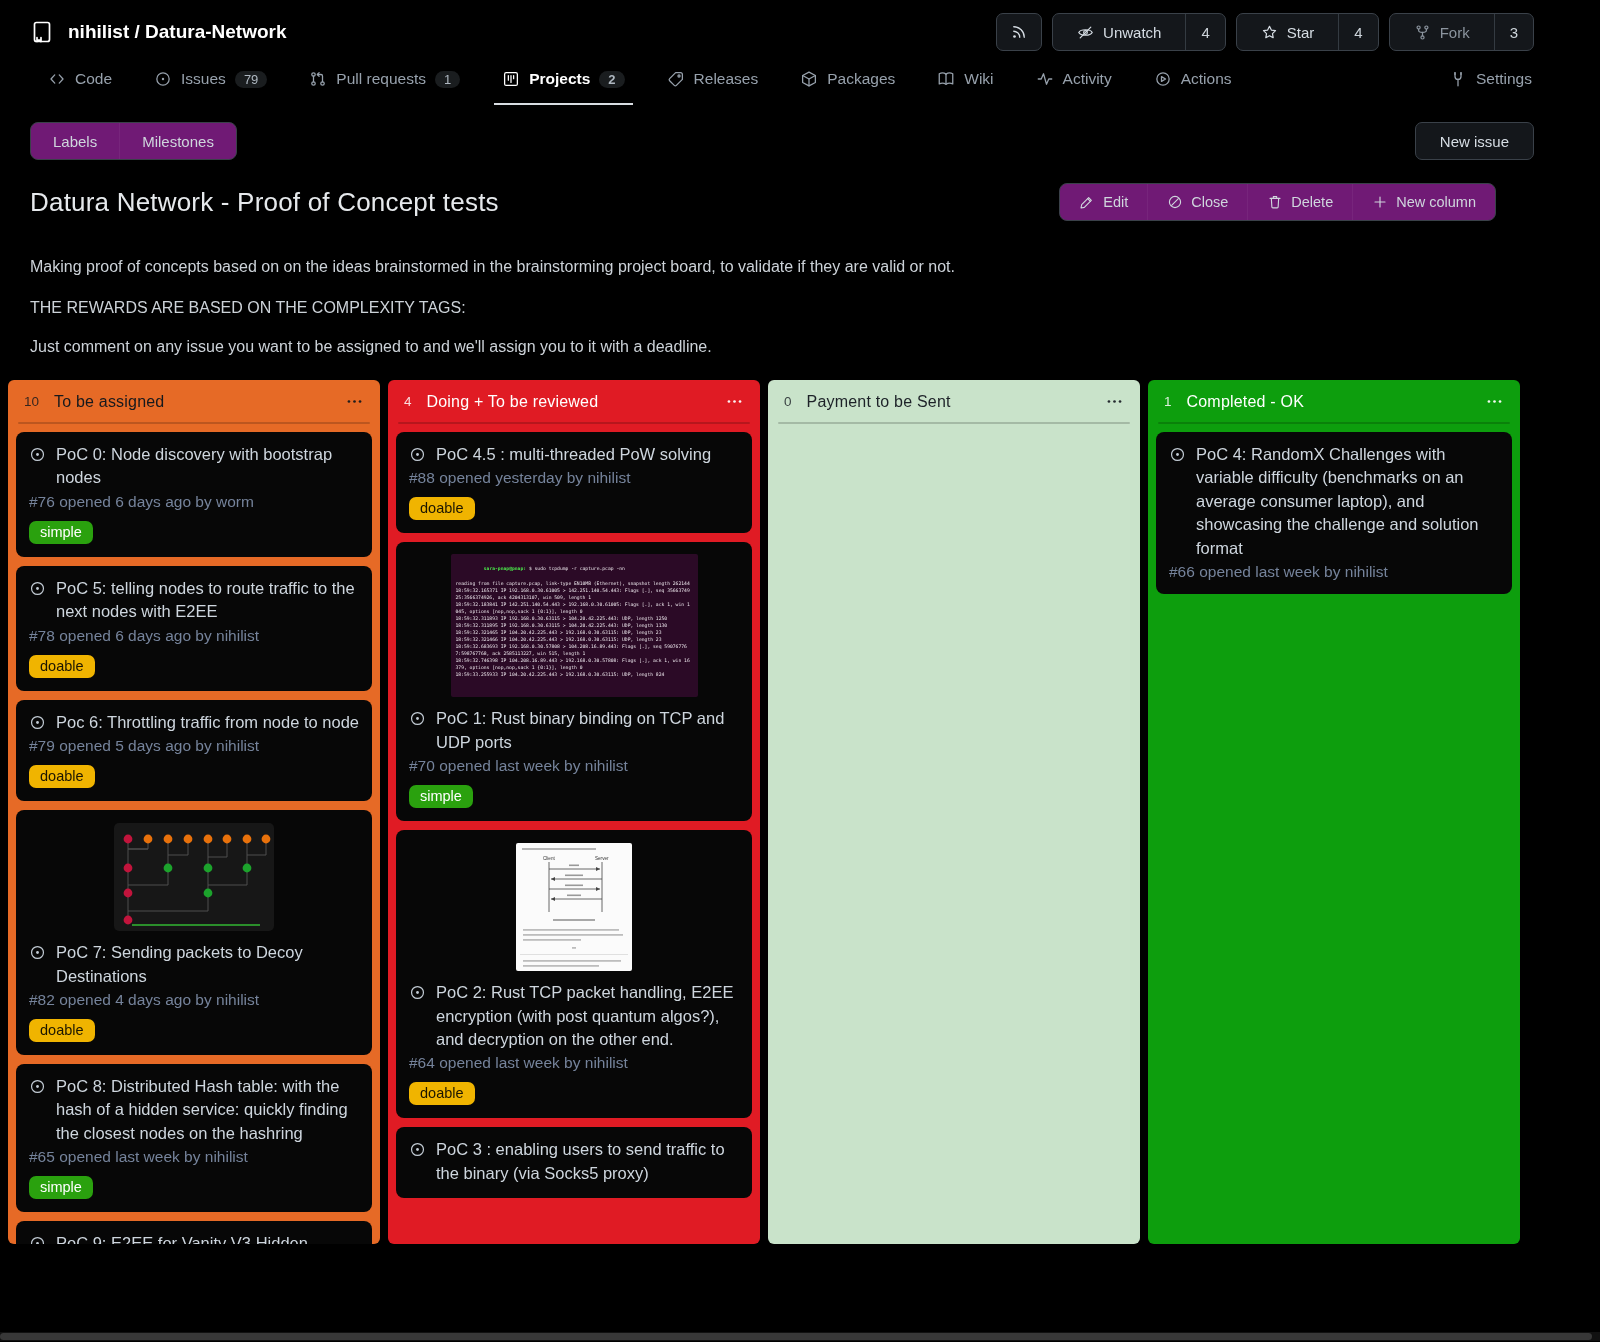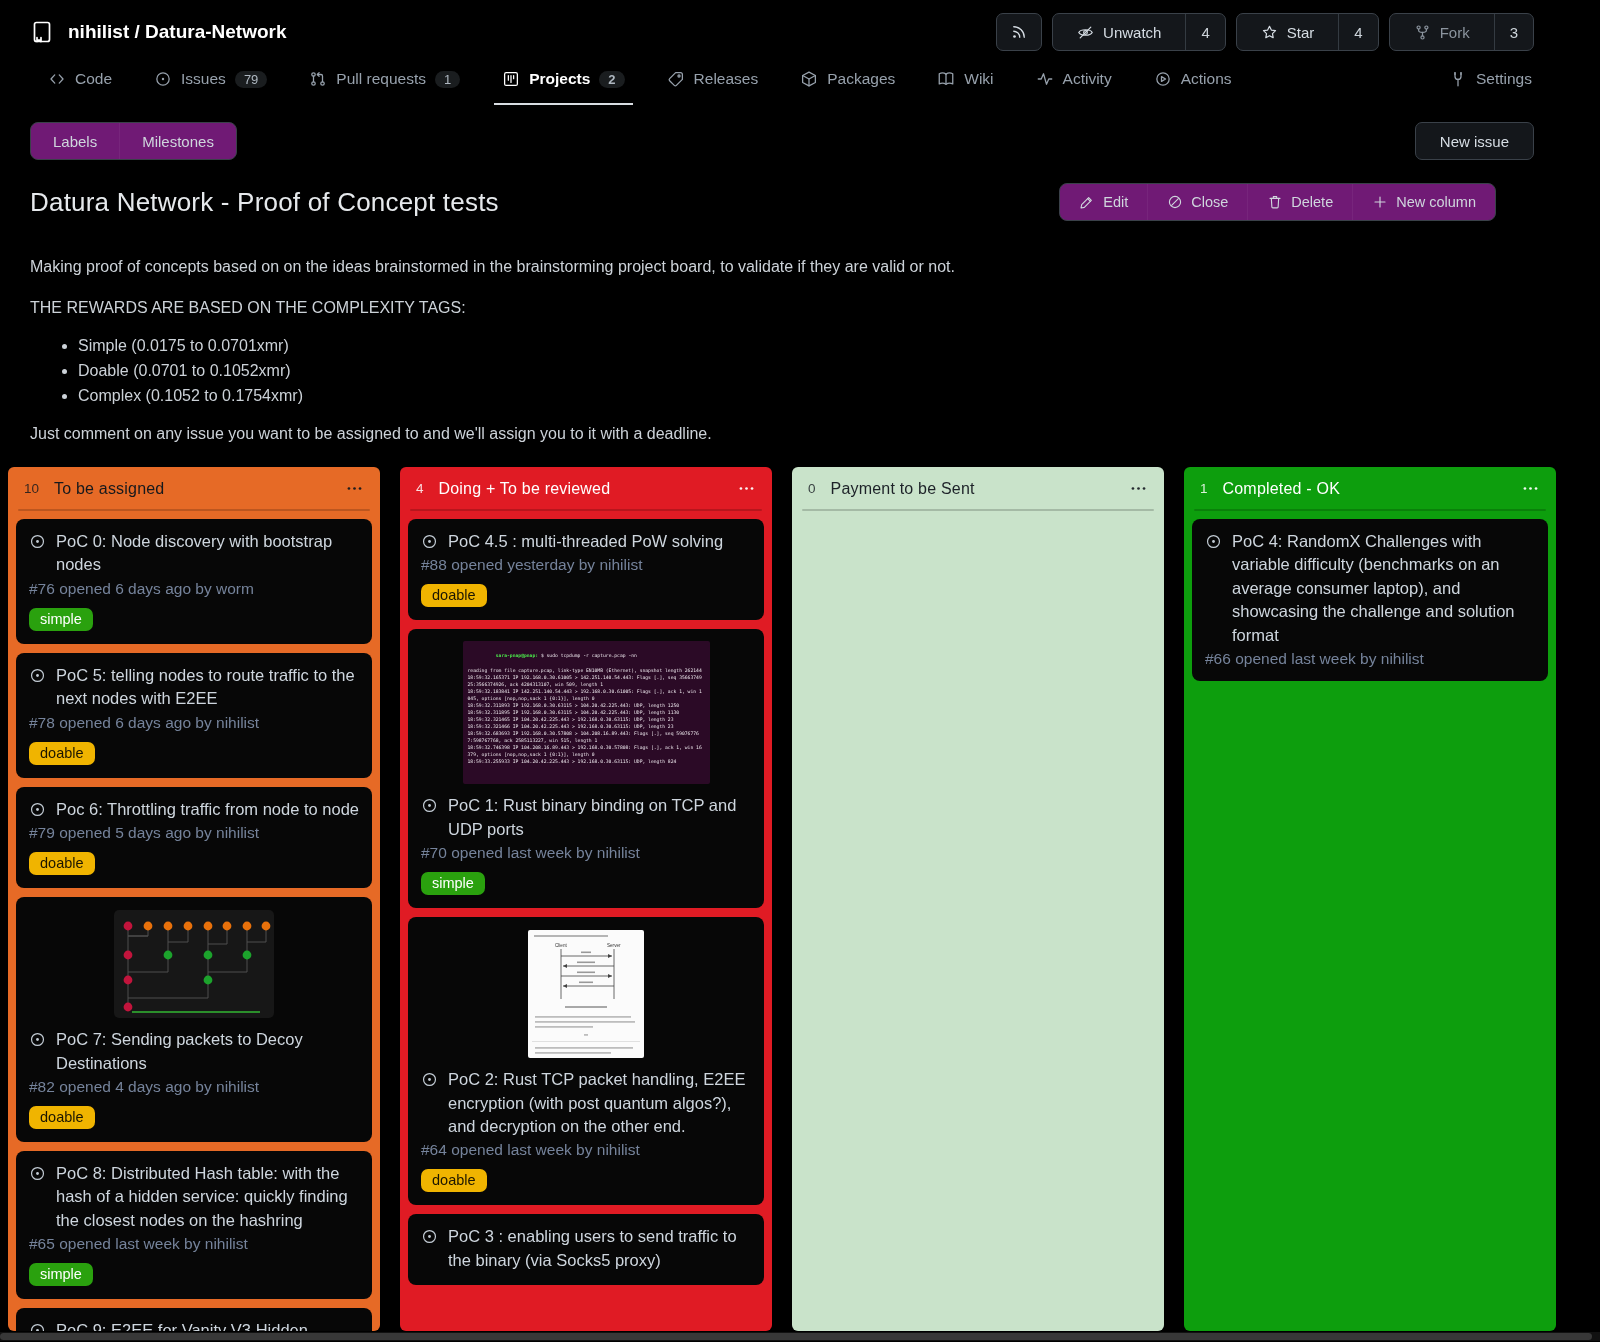--- a/index.html
+++ b/index.html
@@ -47,21 +47,21 @@
 
   
   .desc { padding:0 66px 0 30px; color:#ccd2d8; font-size:16px; }
   .desc .p1 { margin-top:36px; }
   .desc .p2 { margin-top:23px; }
   .desc ul { margin:20px 0 0 30px; padding-left:18px; }
   .desc li { margin-bottom:8px; line-height:17px; }
   .desc .p3 { margin-top:21px; }
 
   
-  .board { display:flex; gap:20px; padding:0 8px; margin-top:24px; height:864px; }
+  .board { display:flex; gap:8px; padding:0 8px; margin-top:24px; height:864px; }
   .column { width:372px; border-radius:6px; display:flex; flex-direction:column; flex-shrink:0; }
   .col-header { display:flex; align-items:center; gap:15px; padding:12px 16px 10px; }
   .col-count { font-size:13.5px; opacity:.85; }
   .col-title { font-size:16px; font-weight:500; letter-spacing:.2px; }
   .kebab { margin-left:auto; opacity:.95; }
   .col-divider { height:2px; margin:1px 10px 0; background:rgba(0,0,0,.18); border-radius:1px; }
   .col-cards { flex:1; overflow:hidden; padding:8px; }
 
   .card { background:#070707; border-radius:8px; padding:11px 13px 13px; margin-bottom:9px; color:#ced6de; }
   .card-title-row { display:flex; gap:10px; font-size:16.5px; line-height:1.42; }
@@ -267,25 +267,20 @@
           <path d="M4.5 12h15"></path>
         </svg>
       <span>New column</span>
     </div>
   </div>
 </div>
 
 <div class="desc">
   <div class="p1">Making proof of concepts based on on the ideas brainstormed in the brainstorming project board, to validate if they are valid or not.</div>
   <div class="p2">THE REWARDS ARE BASED ON THE COMPLEXITY TAGS:</div>
-  <ul>
-    <li>Simple (0.0175 to 0.0701xmr)</li>
-    <li>Doable (0.0701 to 0.1052xmr)</li>
-    <li>Complex (0.1052 to 0.1754xmr)</li>
-  </ul>
   <div class="p3">Just comment on any issue you want to be assigned to and we'll assign you to it with a deadline.</div>
 </div>
 
 <div class="board">
 
   <div class="column" style="background: rgb(230, 106, 38); color: rgb(22, 25, 29);">
     <div class="col-header">
       <span class="col-count">10</span>
       <span class="col-title">To be assigned</span>
       <svg class="kebab" width="19" height="19" viewBox="0 0 24 24">

